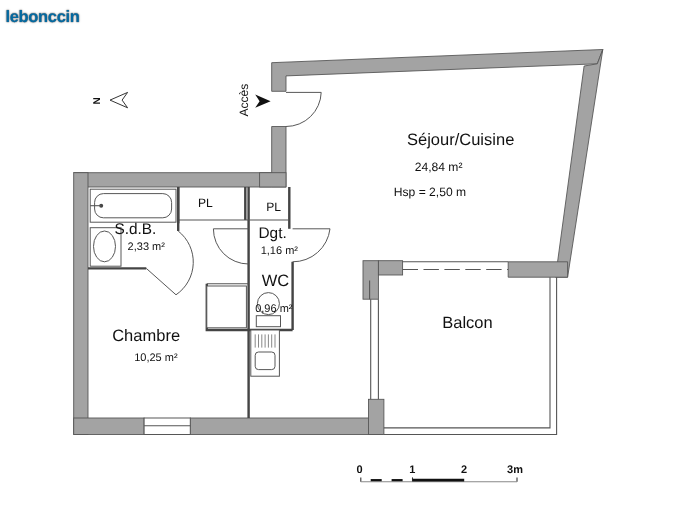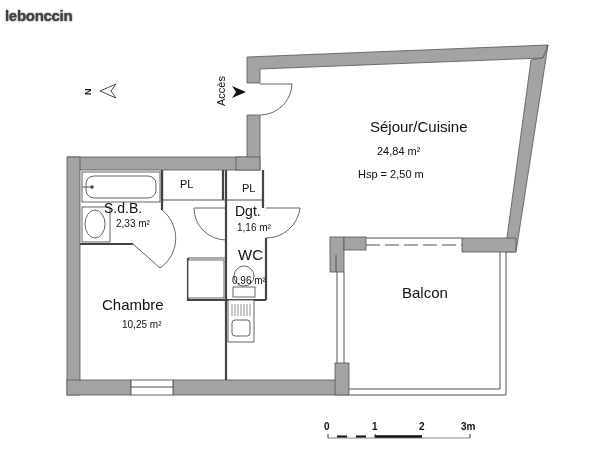--- a/index.html
+++ b/index.html
@@ -4,21 +4,21 @@
 <style>
   html, body { margin:0; padding:0; background:#ffffff; }
   body { width:613px; height:460px; position:relative; overflow:hidden; font-family:"Liberation Sans", sans-serif; }
   #plan { position:absolute; left:0; top:0; }
   .wall { fill:#a3a3a3; stroke:#555555; stroke-width:0.8; }
   .thin { fill:none; stroke:#555555; stroke-width:1; }
   .thin2 { fill:none; stroke:#444444; stroke-width:2.2; }
   .fix { fill:#ffffff; stroke:#555555; stroke-width:0.9; }
   .door { fill:none; stroke:#555555; stroke-width:0.9; }
   .lbl { fill:#111111; font-family:"Liberation Sans", sans-serif; }
-  .logo { position:absolute; left:5px; top:7px; font-size:15px; font-weight:bold; color:#404040;
+  .logo { position:absolute; left:5px; top:7px; font-size:15px; font-weight:bold; color:#0369a1;
           text-shadow:0 0 1px #888,0 0 1px #888,0 0 2px #999; letter-spacing:-0.3px; }
 </style>
 </head>
 <body>
 
 <div class="logo">lebonccin</div>
 
 <svg id="plan" width="613" height="460" viewBox="0 0 613 460">
 
   <g>

